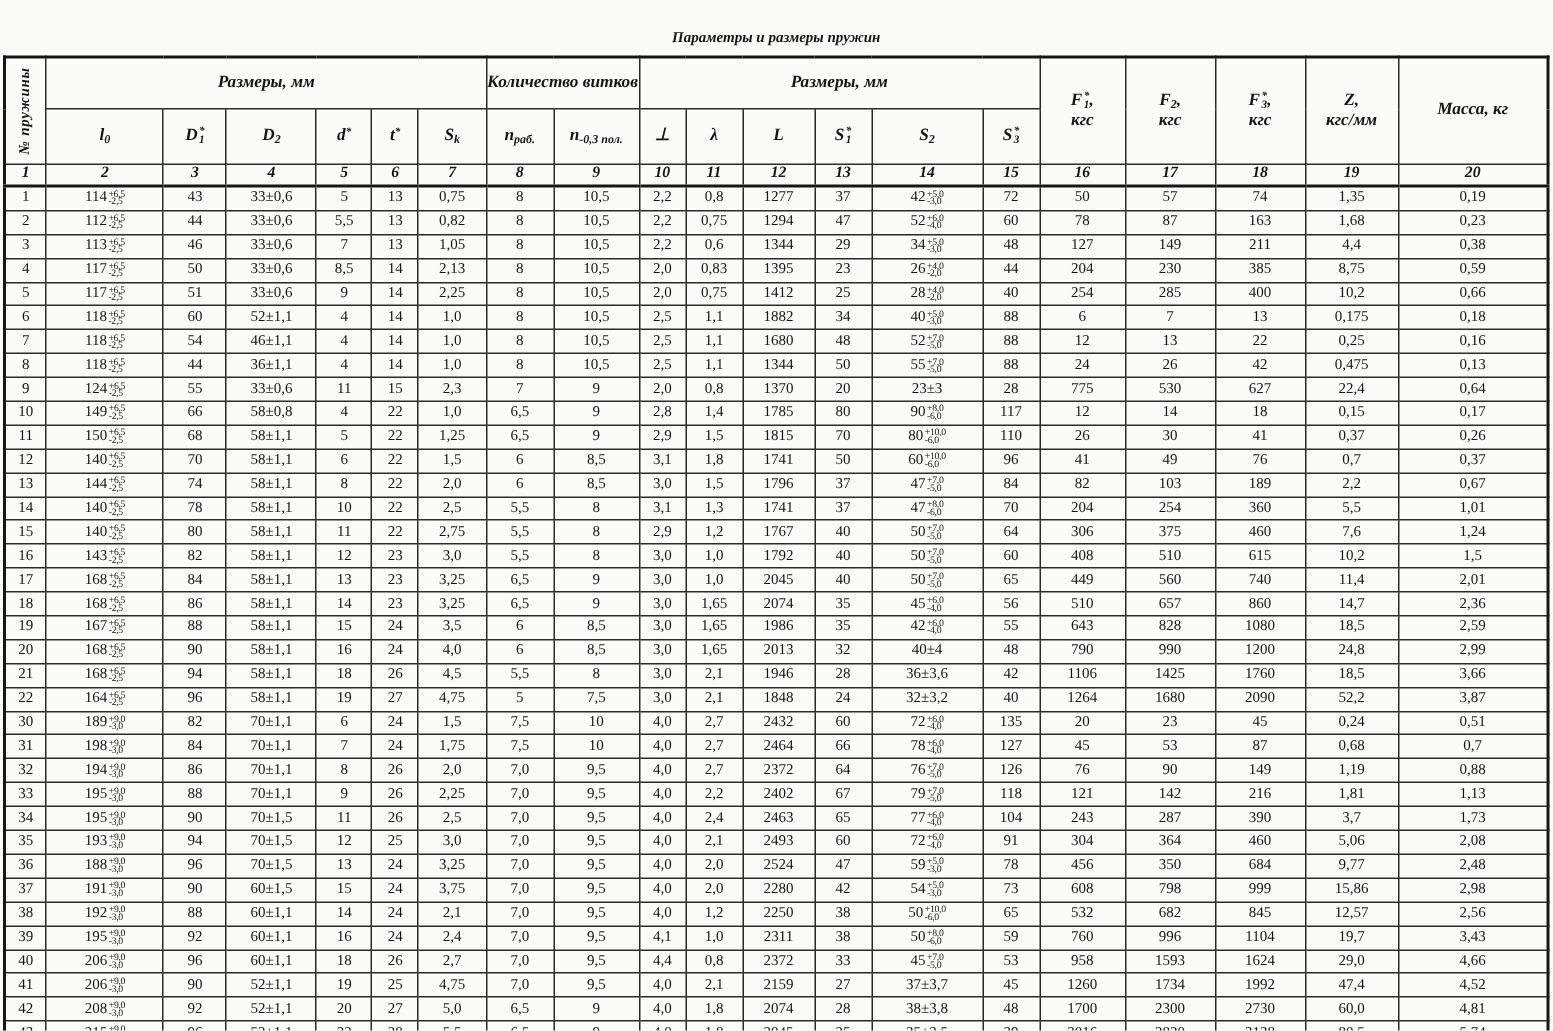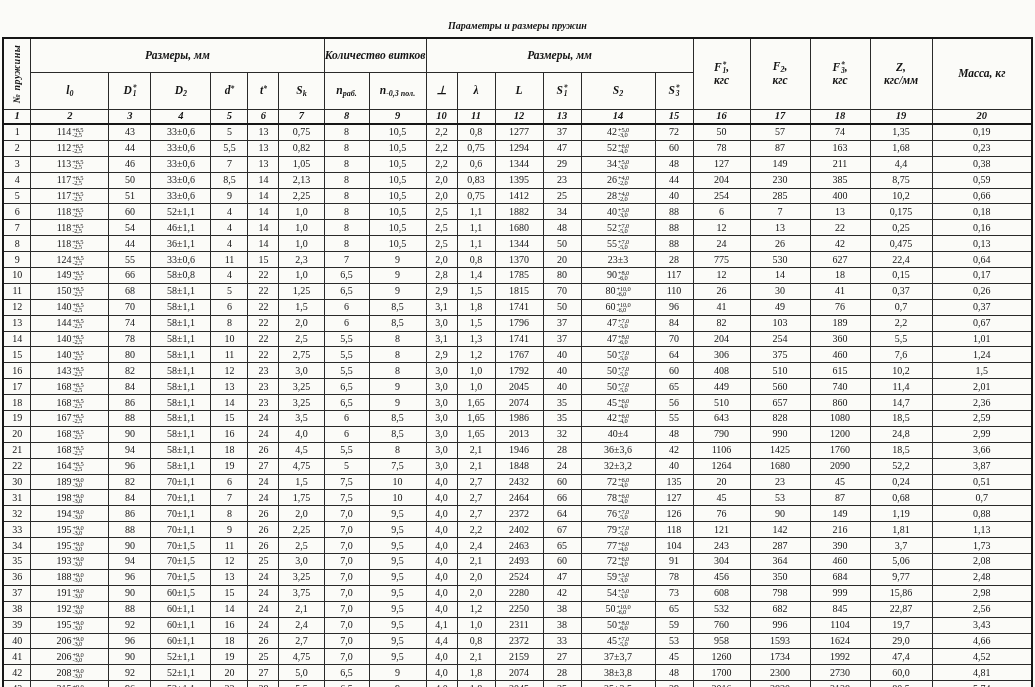--- a/index.html
+++ b/index.html
@@ -798,21 +798,21 @@
         <td>9,5</td>
         <td>4,0</td>
         <td>1,2</td>
         <td>2250</td>
         <td>38</td>
         <td>50<span class="tol"><span class="up">+10,0</span><span class="dn">-6,0</span></span></td>
         <td>65</td>
         <td>532</td>
         <td>682</td>
         <td>845</td>
-        <td>22,87</td>
+        <td>12,57</td>
         <td>2,56</td>
       </tr>
       <tr>
         <td>39</td>
         <td>195<span class="tol"><span class="up">+9,0</span><span class="dn">-3,0</span></span></td>
         <td>92</td>
         <td>60±1,1</td>
         <td>16</td>
         <td>24</td>
         <td>2,4</td>

